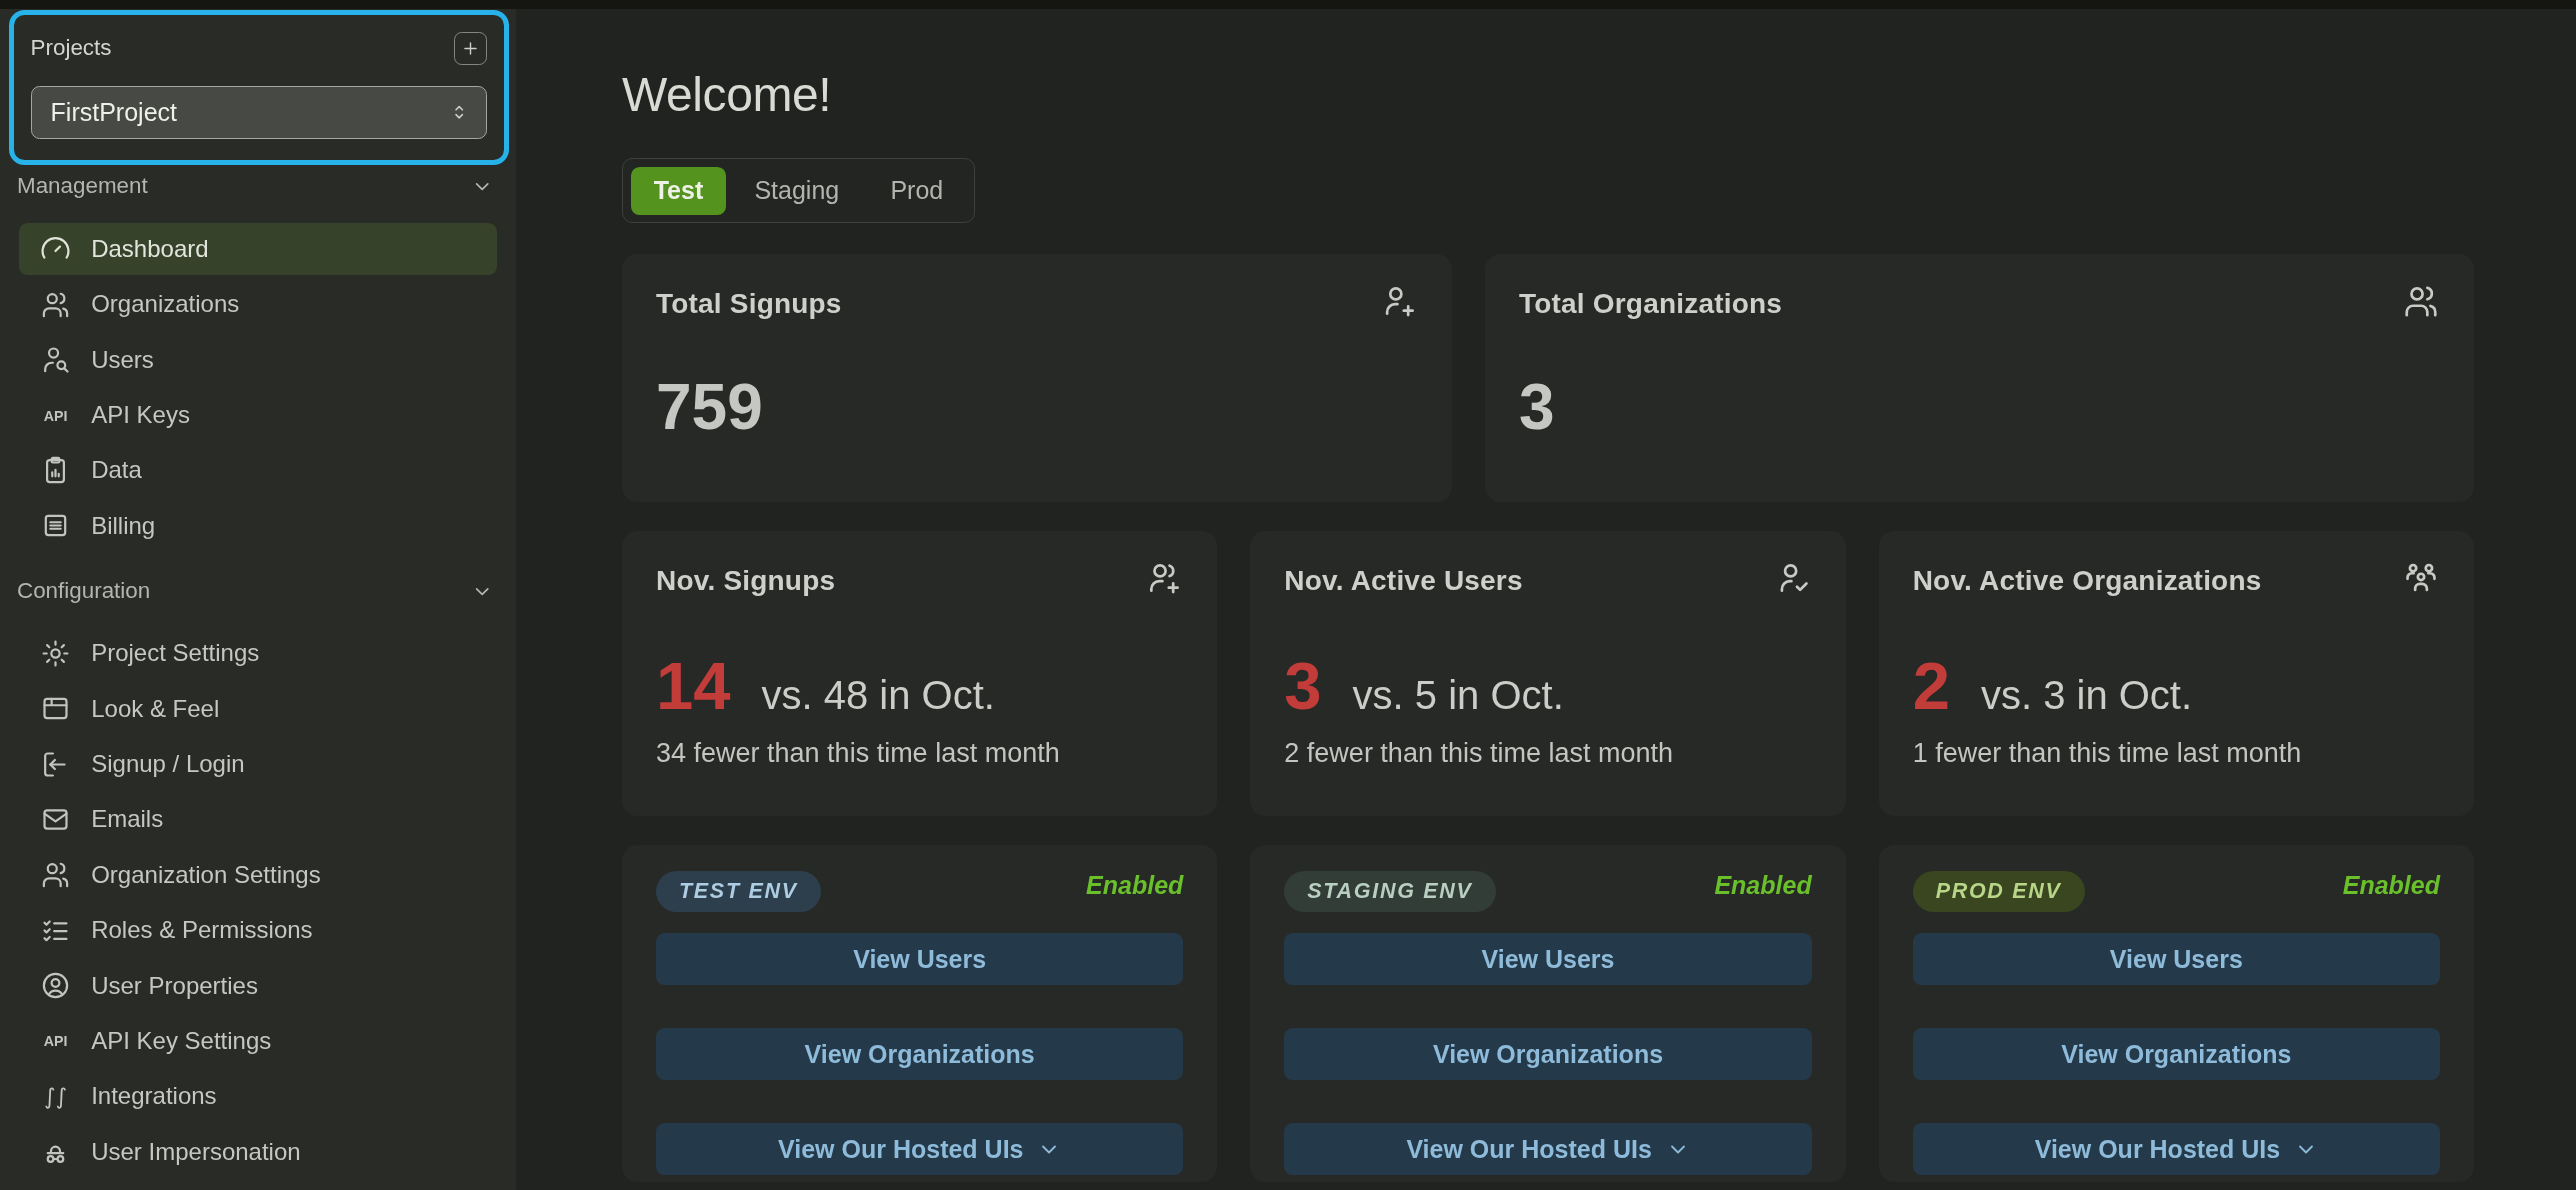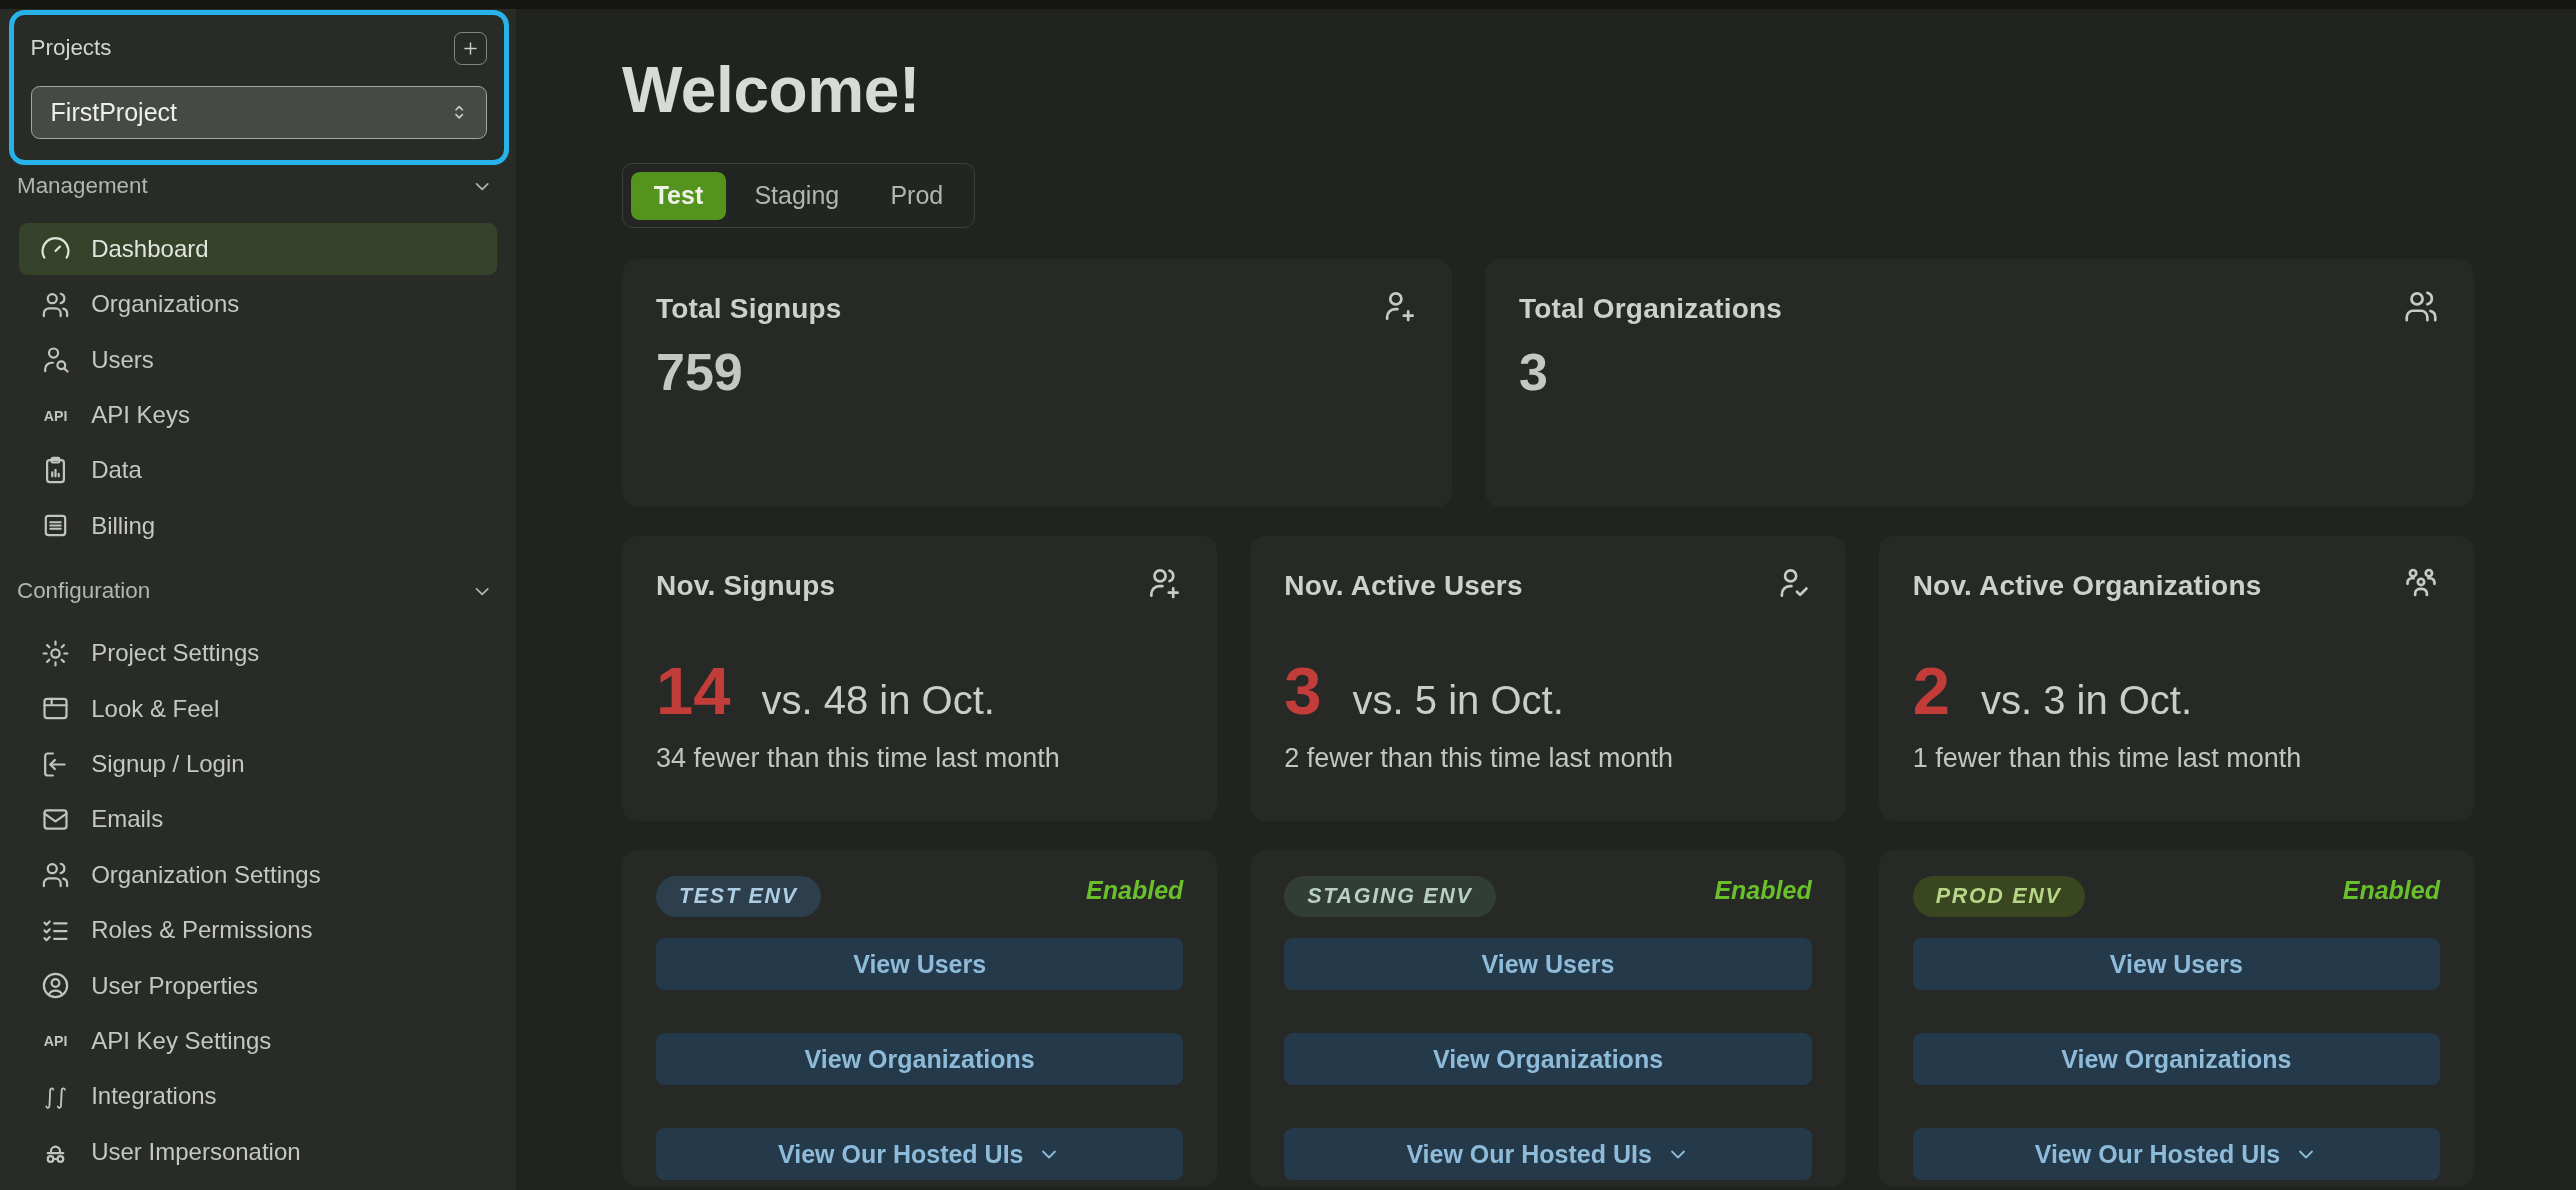--- a/index.html
+++ b/index.html
@@ -55,42 +55,42 @@
     height:52px;margin-bottom:3.4px;display:flex;align-items:center;gap:20.6px;
     padding-left:20.6px;border-radius:8.6px;cursor:pointer;color:#c5c8c2;
   }
   .nav-item svg{width:31px;height:31px;flex:0 0 31px;color:#c2c5bf;}
   .nav-item .nav-label{font-size:24px;}
   .nav-item.active{background:var(--active-nav-bg);color:#e2e5dd;}
   .nav-item.active svg{color:#dfe3d8;}
 
   
   main{flex:1;padding:0 102px 0 106px;position:relative;z-index:1;}
-  h1{margin-top:53px;font-size:64px;font-weight:700;letter-spacing:-0.4px;color:#d8dad4;}
+  h1{margin-top:67px;font-size:48px;font-weight:400;letter-spacing:-0.4px;color:#d8dad4;}
   .tabbar{
     margin-top:36px;display:inline-flex;align-items:center;gap:5.2px;
     border:1.7px solid #3f413d;border-radius:10.3px;padding:7.7px;background:#232522;
   }
   .tab{
     border:none;background:transparent;color:#b2b5af;font-size:25px;
     padding:9.5px 23px;border-radius:8.6px;cursor:pointer;font-family:inherit;
   }
   .tab.active{background:var(--accent-green);color:#eef1e7;font-weight:700;}
 
   .grid{display:grid;column-gap:33px;}
   .row1{margin-top:31px;grid-template-columns:830px 1fr;}
   .row2{margin-top:29px;grid-template-columns:repeat(3,1fr);}
   .row3{margin-top:29px;grid-template-columns:repeat(3,1fr);}
   .card{background:#272926;border-radius:15.5px;padding:29px 34px;}
   .row1 .card{height:248px;}
   .row2 .card{height:285px;}
   .card-head{display:flex;justify-content:space-between;align-items:flex-end;}
   .card-head h3{font-size:28px;font-weight:700;color:#ced1cb;letter-spacing:0.2px;}
   .card-head svg{width:38px;height:38px;color:#c8cbc5;margin-top:-1.7px;}
-  .big-number{margin-top:21px;font-size:52px;font-weight:700;line-height:1;color:#c5c8c2;}
+  .big-number{margin-top:55px;font-size:64px;font-weight:700;line-height:1;color:#c5c8c2;}
   .stat-row{margin-top:55px;display:flex;align-items:baseline;gap:31px;}
   .stat-number{font-size:67px;font-weight:700;line-height:1;color:var(--stat-red);}
   .stat-compare{font-size:40px;color:#cbcec8;}
   .stat-note{margin-top:19px;font-size:27px;color:#c3c6c0;}
 
   .env-card{height:337px;padding:26px 34px;}
   .env-head{display:flex;justify-content:space-between;height:41px;font-style:italic;}
   .env-badge{
     display:inline-flex;align-items:center;height:41px;padding:0 23px;border-radius:22.4px;
     font-size:21.5px;font-weight:700;letter-spacing:1.7px;

